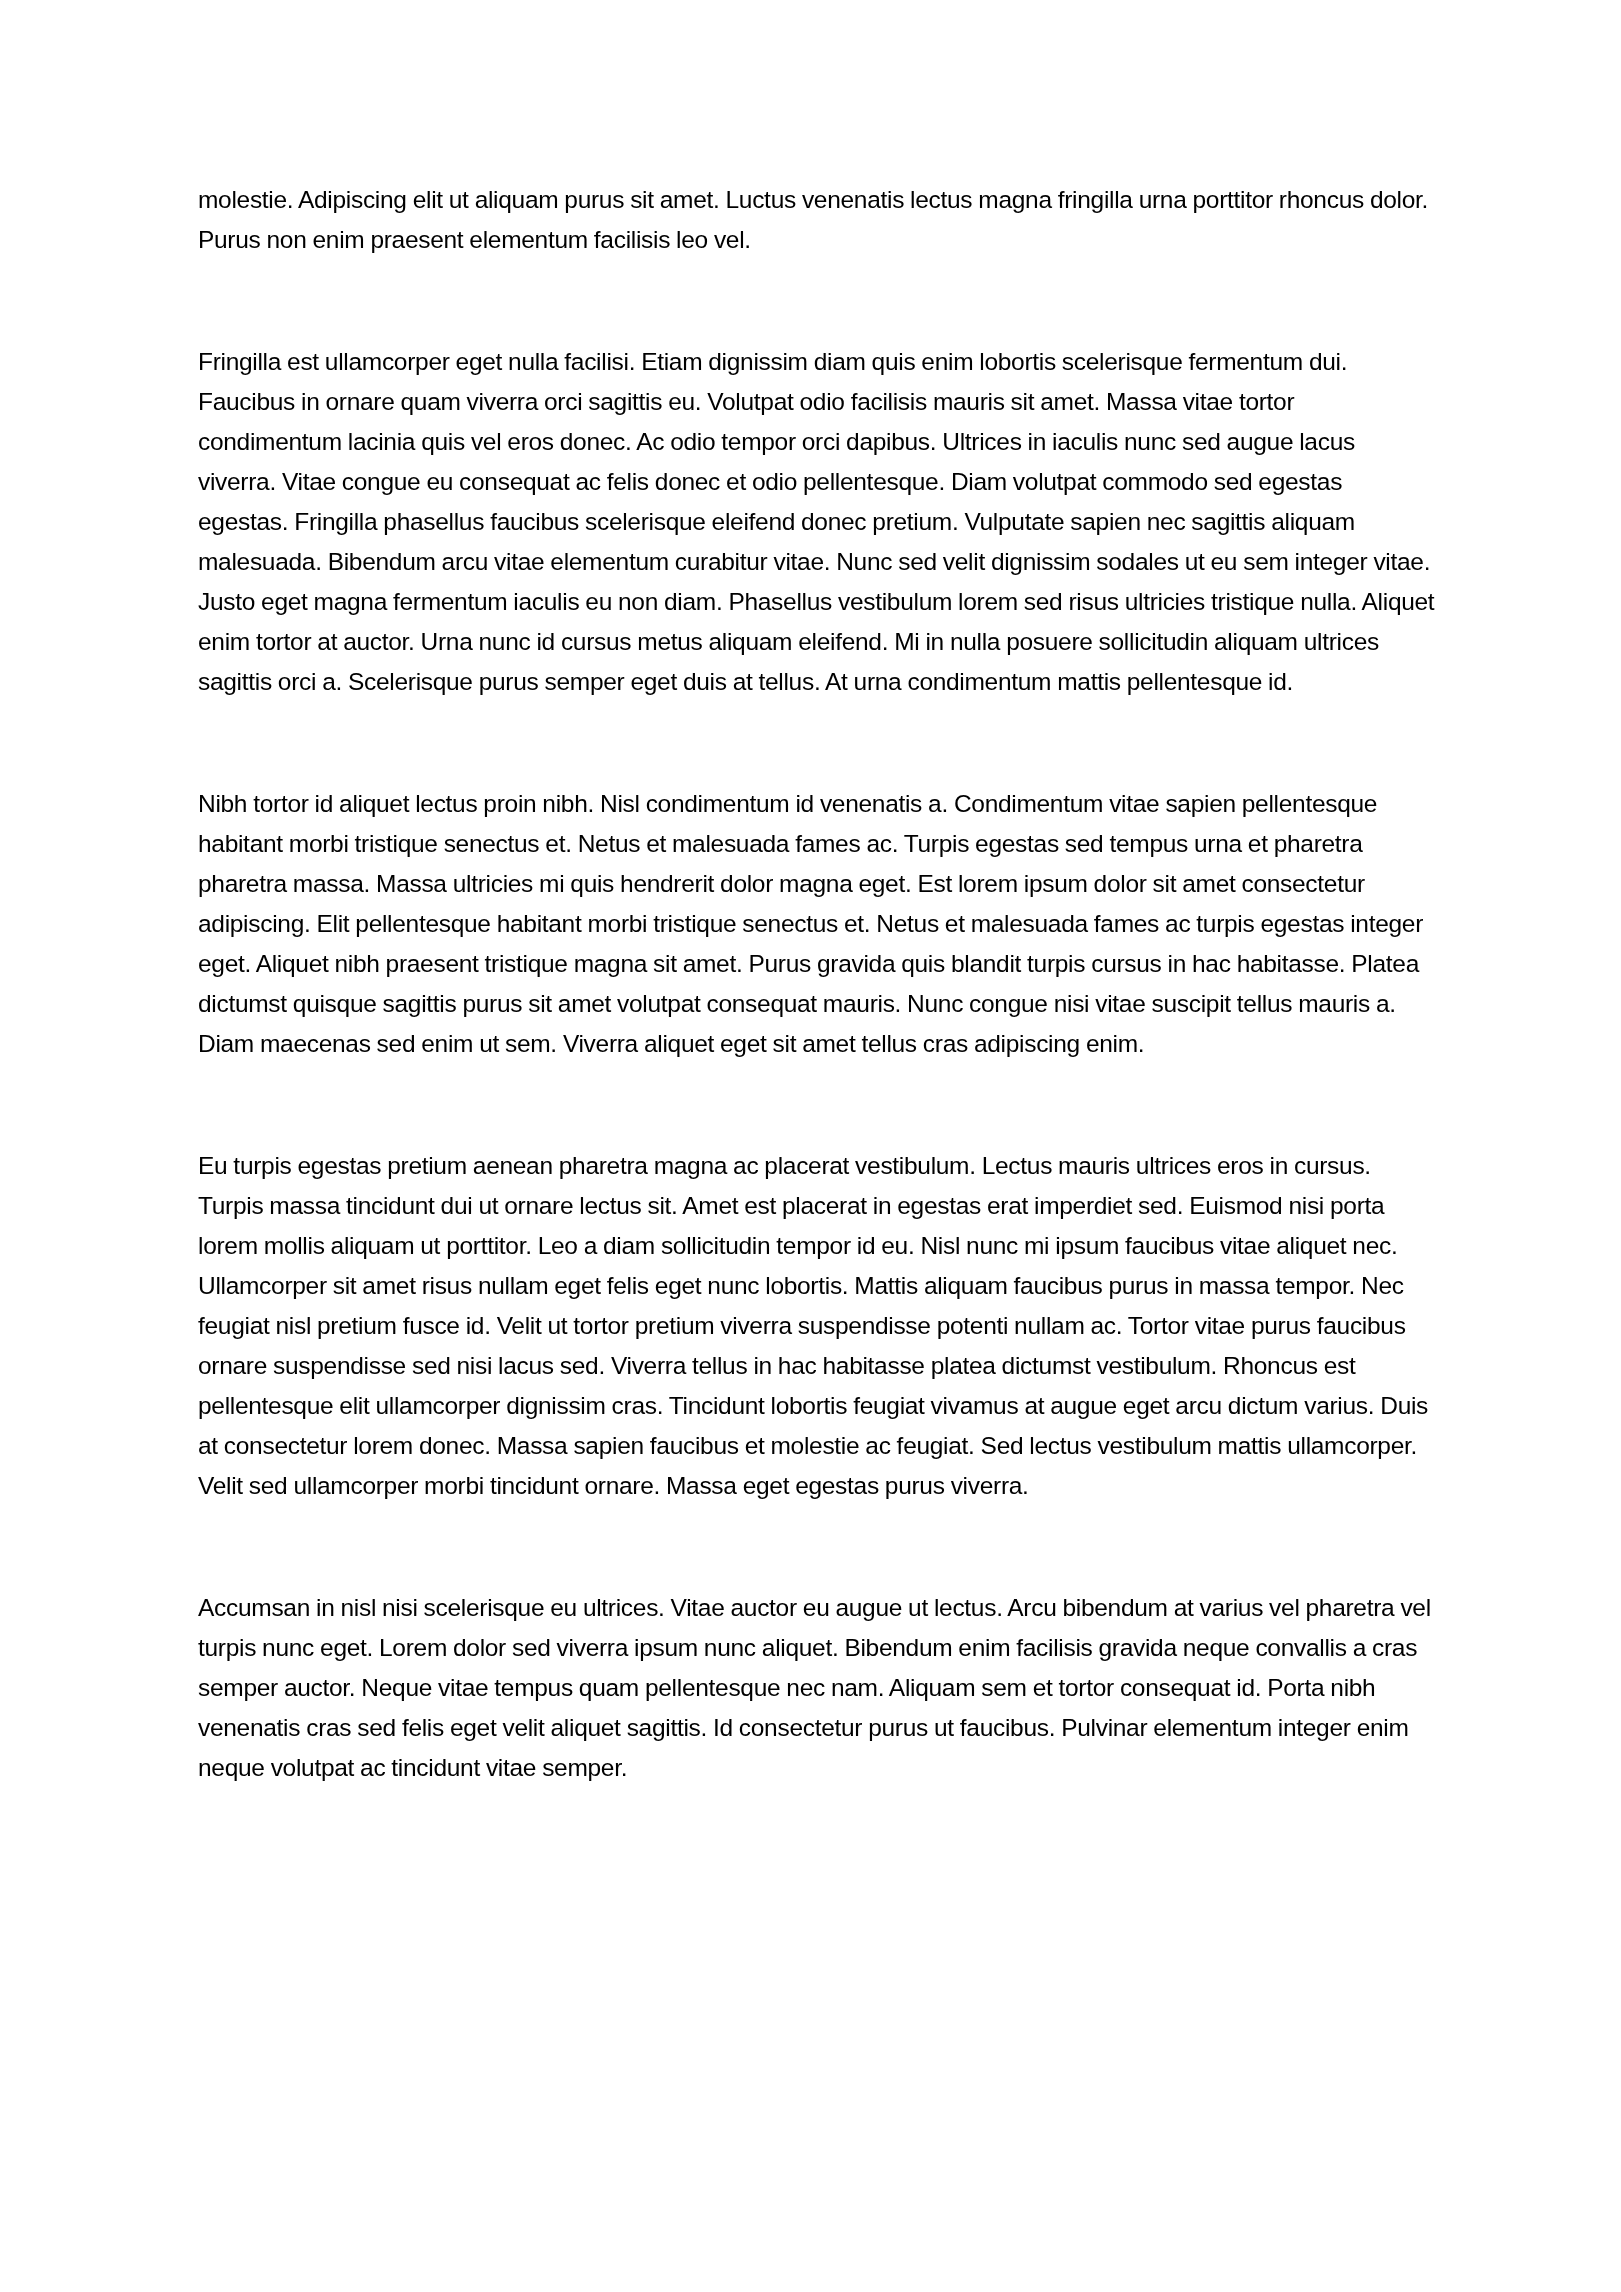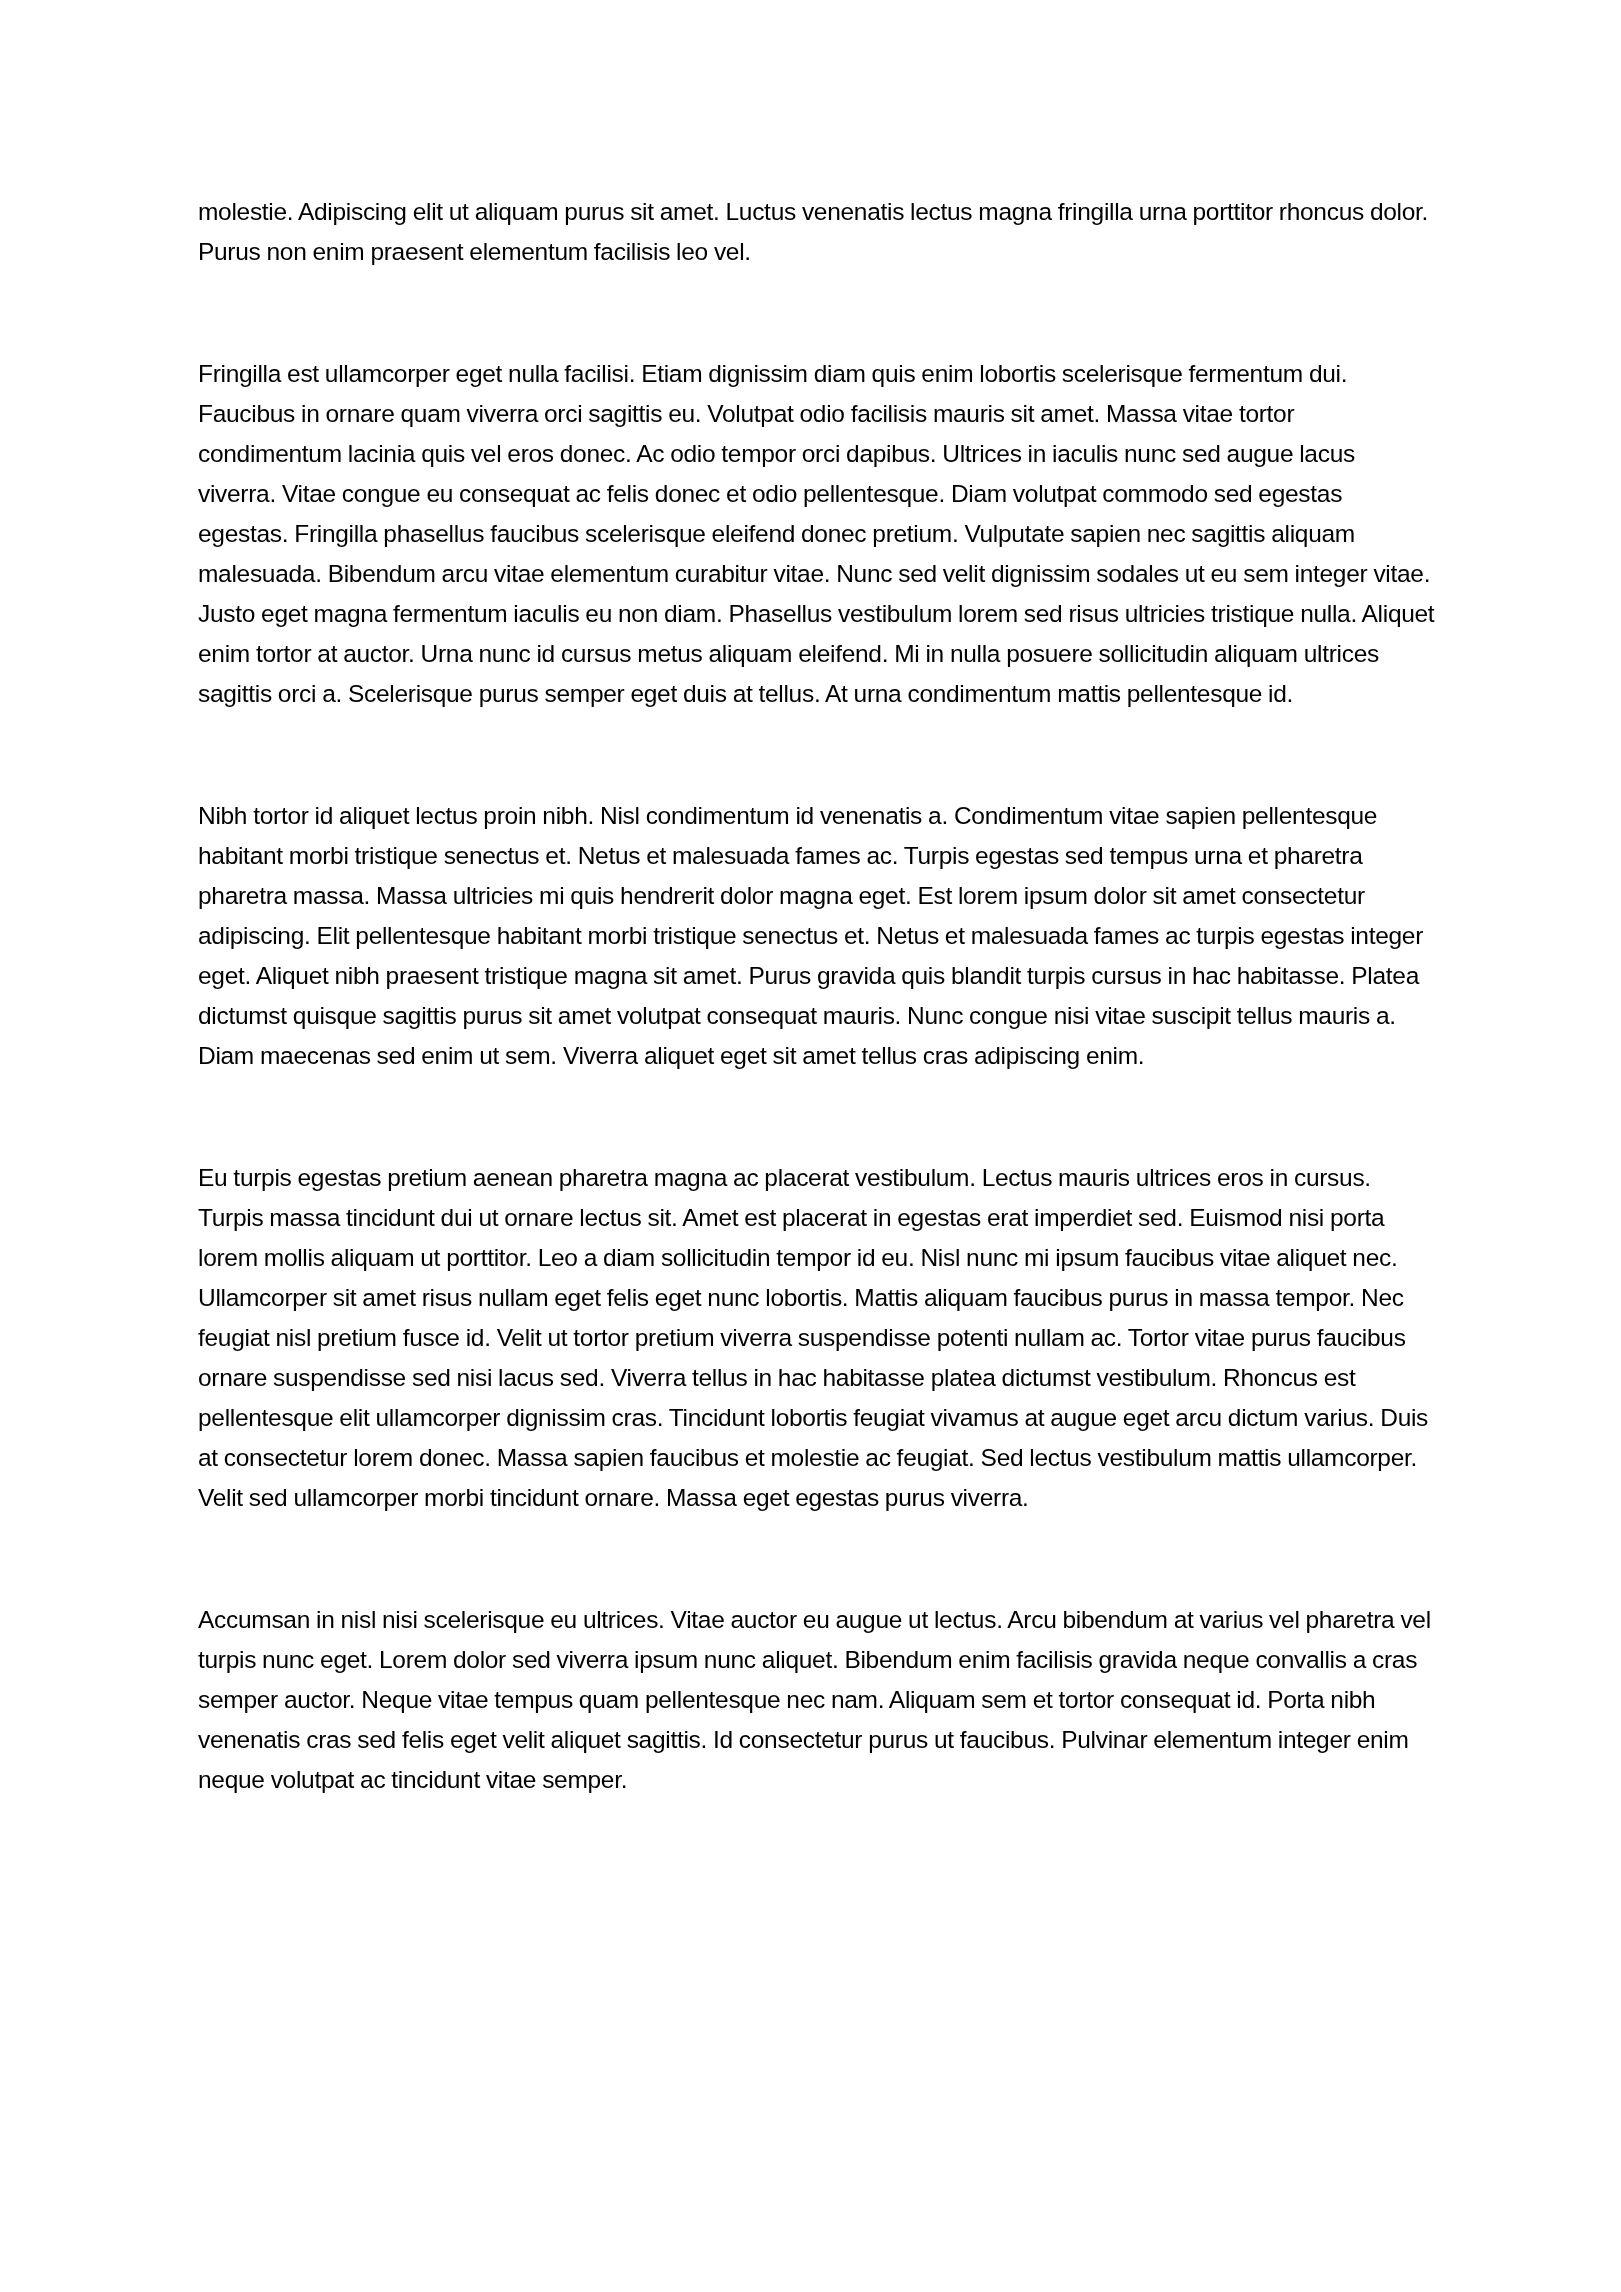--- a/index.html
+++ b/index.html
@@ -9,21 +9,21 @@
   }
   body {
     width: 1621px;
     height: 2293px;
     position: relative;
     overflow: hidden;
   }
   .page {
     position: absolute;
     left: 198px;
-    top: 192px;
+    top: 180px;
     width: 1240px;
   }
   .para {
     font-family: "Liberation Sans", sans-serif;
     font-size: 24.5px;
     line-height: 40px;
     color: #000000;
     margin: 0 0 82px 0;
     letter-spacing: -0.3px;
     word-spacing: -0.5px;

